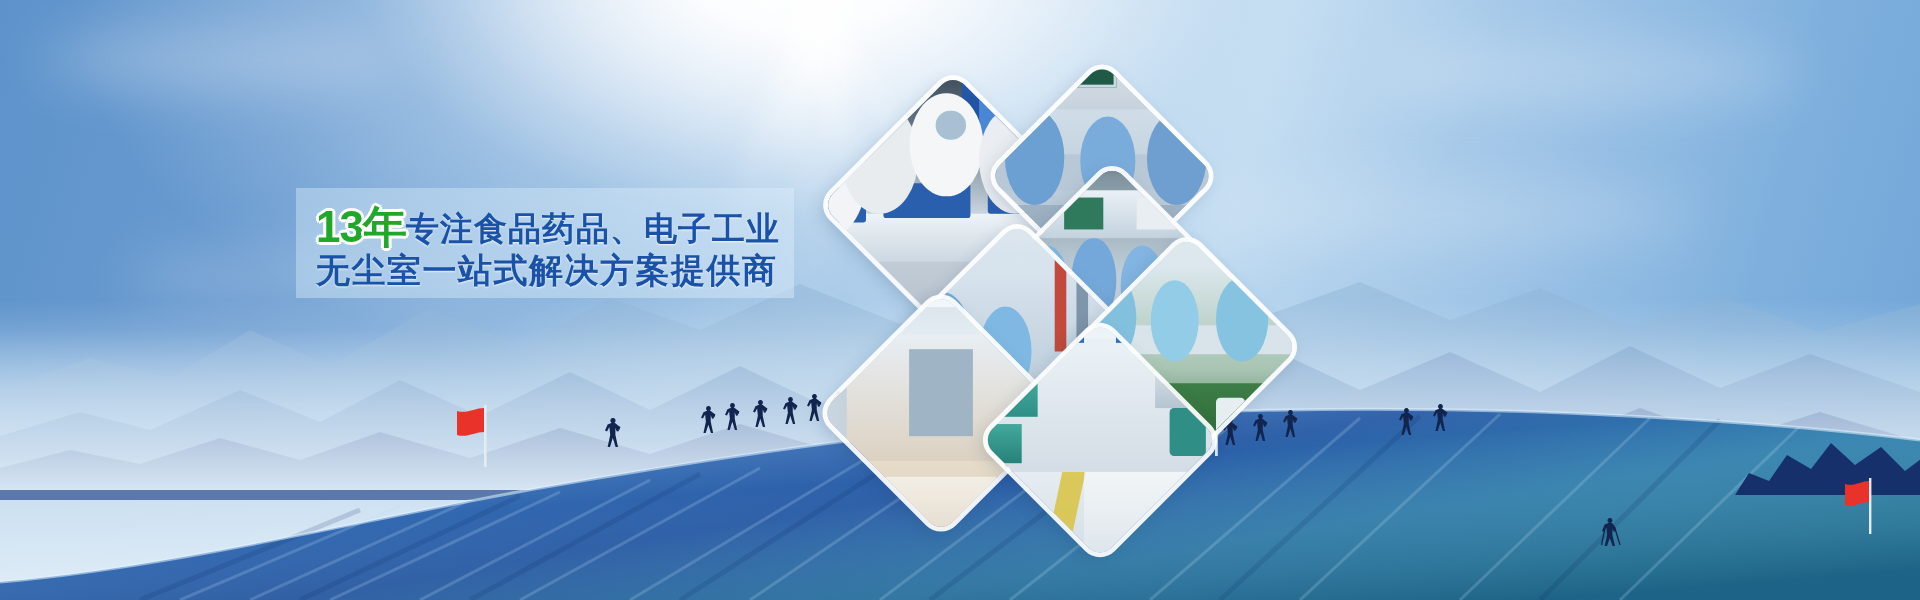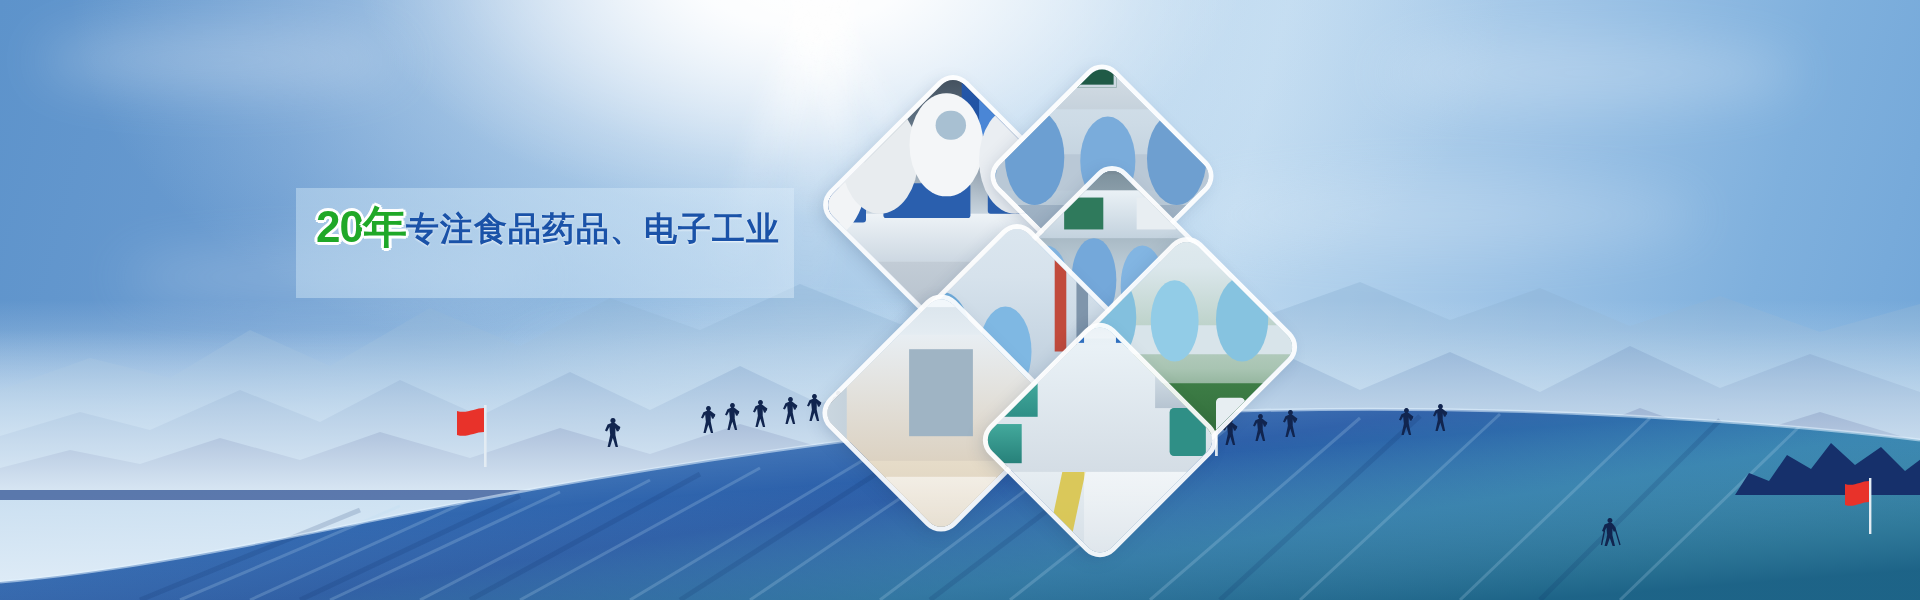--- a/index.html
+++ b/index.html
@@ -445,17 +445,20 @@
         </div>
       </div>
     </div>
 
   </div>
 
   <div class="text-panel"></div>
 
   <div class="headline">
     <span class="line line1">
-      <span class="years">20</span><span class="years">年</span><span class="cn">专注食品药品、电子工业</span>
+      <span class="years">13</span><span class="years">年</span><span class="cn">专注食品药品、电子工业</span>
     </span>
+    <span class="line line2">
+      <span class="cn">无尘室一站式解决方案提供商</span>
+    </span>
   </div>
 
 </div>
 
 </body></html>

